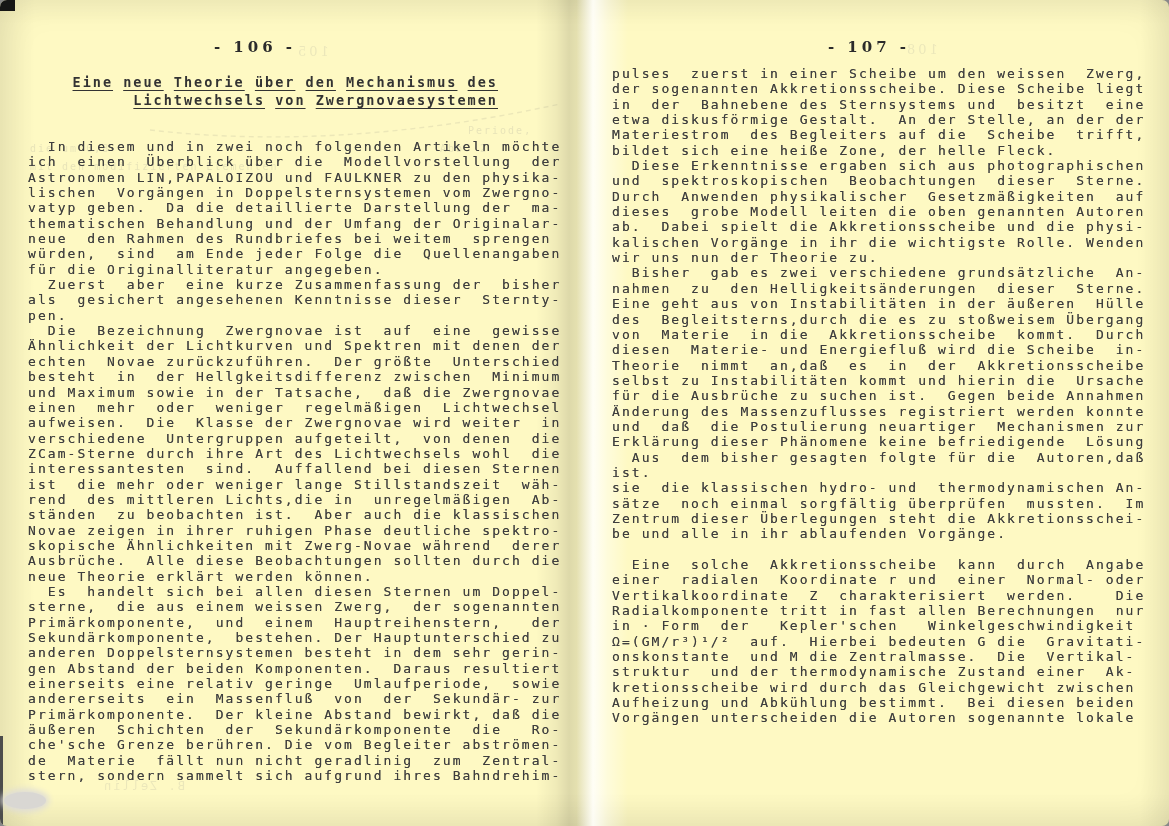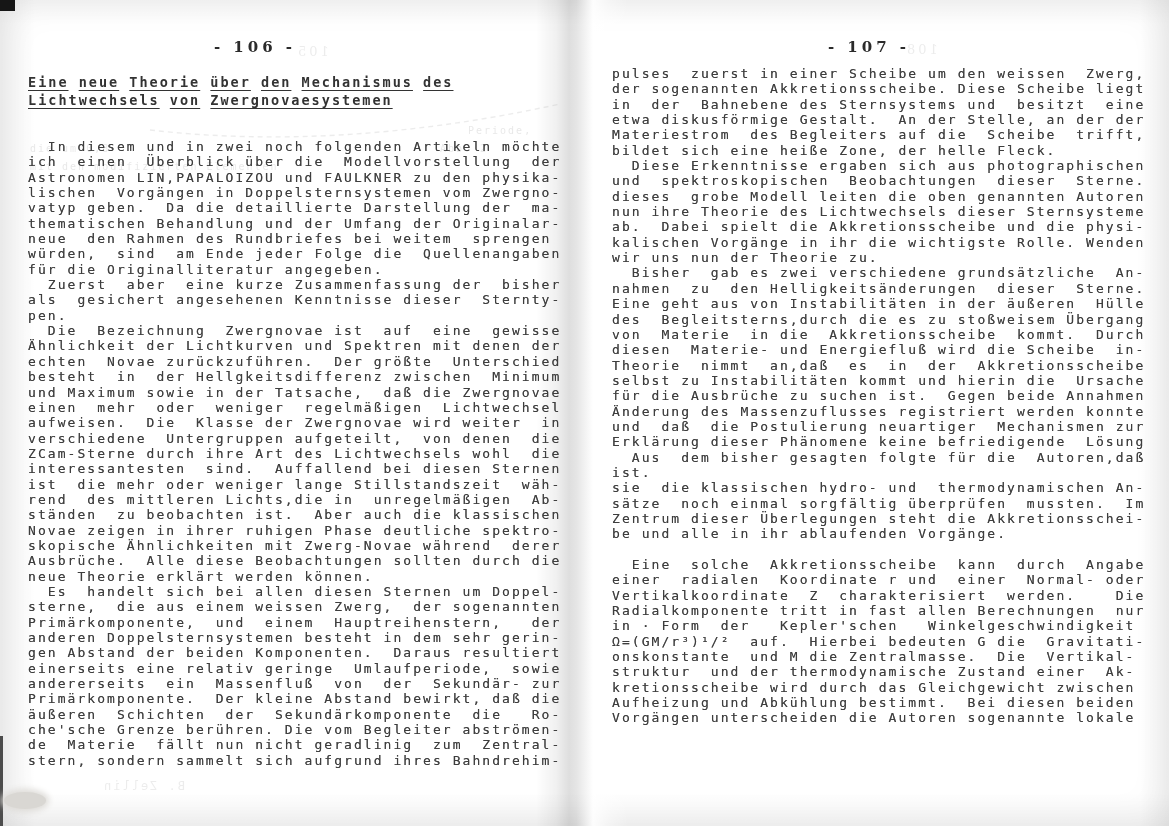--- a/index.html
+++ b/index.html
@@ -1,20 +1,21 @@
 <!DOCTYPE html>
 <html><head>
 <meta charset="utf-8">
 <style>
   html,body{margin:0;padding:0;background:#888;}
   #scan{
     position:relative;width:1169px;height:826px;overflow:hidden;
-    background:#ffffff;
+    background:#fef9c3;
     box-shadow:inset 0 0 40px rgba(0,0,0,0.07);
     font-family:"DejaVu Sans Mono", monospace;
+    border-radius:7px;
   }
   
   #scan::before{
     content:"";position:absolute;inset:0;pointer-events:none;
     background:
       linear-gradient(90deg, rgba(0,0,0,0.055) 0, rgba(0,0,0,0) 3%),
       linear-gradient(270deg, rgba(0,0,0,0.05) 0, rgba(0,0,0,0) 2.5%),
       linear-gradient(0deg, rgba(0,0,0,0.045) 0, rgba(0,0,0,0) 4%),
       linear-gradient(180deg, rgba(0,0,0,0.03) 0, rgba(0,0,0,0) 3%);
   }
@@ -39,21 +40,21 @@
   }
   #page-left .page-number{left:185px;}
   #page-right .page-number{left:215px;}
   .ghost{position:absolute;color:#8f8f8f;pointer-events:none;}
   .ghost.mirror{transform:scaleX(-1);}
   .ghost-pn{font-family:"DejaVu Serif", serif;font-size:13px;letter-spacing:3px;opacity:0.16;}
   #page-left .ghost-pn{left:295px;top:44px;}
   #page-right .ghost-pn{left:320px;top:42px;}
   .title{
     position:absolute;left:28px;top:74px;width:470px;margin:0;
-    text-align:left;font-size:13.5px;font-weight:bold;line-height:17.5px;
+    text-align:right;font-size:13.5px;font-weight:bold;line-height:17.5px;
     letter-spacing:2px;color:#333;white-space:pre;
   }
   .uw{text-decoration:underline;text-underline-offset:3px;text-decoration-thickness:1px;}
   .body{position:absolute;color:#3e3e3e;}
   #page-left .body{left:28px;top:139px;}
   #page-right .body{left:28px;top:66px;}
   .line{
     height:15.35px;line-height:15.35px;font-size:13px;letter-spacing:2.05px;
     white-space:pre;text-shadow:0 0 0.5px rgba(62,62,62,0.65);
   }
@@ -113,20 +114,21 @@
         <div class="line">ist  die mehr oder weniger lange Stillstandszeit  wäh-</div>
         <div class="line">rend  des mittleren Lichts,die in  unregelmäßigen  Ab-</div>
         <div class="line">ständen  zu beobachten ist.  Aber auch die klassischen</div>
         <div class="line">Novae zeigen in ihrer ruhigen Phase deutliche spektro-</div>
         <div class="line">skopische Ähnlichkeiten mit Zwerg-Novae während  derer</div>
         <div class="line">Ausbrüche.  Alle diese Beobachtungen sollten durch die</div>
         <div class="line">neue Theorie erklärt werden können.</div>
         <div class="line">  Es  handelt sich bei allen diesen Sternen um Doppel-</div>
         <div class="line">sterne,  die aus einem weissen Zwerg,  der sogenannten</div>
         <div class="line">Primärkomponente,  und  einem  Hauptreihenstern,   der</div>
+        <div class="line">Sekundärkomponente,  bestehen. Der Hauptunterschied zu</div>
         <div class="line">anderen Doppelsternsystemen besteht in dem sehr gerin-</div>
         <div class="line">gen Abstand der beiden Komponenten.  Daraus resultiert</div>
         <div class="line">einerseits eine relativ geringe  Umlaufperiode,  sowie</div>
         <div class="line">andererseits  ein  Massenfluß  von  der  Sekundär- zur</div>
         <div class="line">Primärkomponente.  Der kleine Abstand bewirkt, daß die</div>
         <div class="line">äußeren  Schichten  der  Sekundärkomponente  die   Ro-</div>
         <div class="line">che'sche Grenze berühren. Die vom Begleiter abströmen-</div>
         <div class="line">de  Materie  fällt nun nicht geradlinig  zum  Zentral-</div>
         <div class="line">stern, sondern sammelt sich aufgrund ihres Bahndrehim-</div>
       </div>
@@ -140,22 +142,22 @@
 
     <div class="body">
         <div class="line">pulses  zuerst in einer Scheibe um den weissen  Zwerg,</div>
         <div class="line">der sogenannten Akkretionsscheibe. Diese Scheibe liegt</div>
         <div class="line">in  der  Bahnebene des Sternsystems und  besitzt  eine</div>
         <div class="line">etwa diskusförmige Gestalt.  An der Stelle, an der der</div>
         <div class="line">Materiestrom  des Begleiters auf die  Scheibe  trifft,</div>
         <div class="line">bildet sich eine heiße Zone, der helle Fleck.</div>
         <div class="line">  Diese Erkenntnisse ergaben sich aus photographischen</div>
         <div class="line">und  spektroskopischen  Beobachtungen  dieser  Sterne.</div>
+        <div class="line">Durch  Anwenden physikalischer  Gesetzmäßigkeiten  auf</div>
         <div class="line">dieses  grobe Modell leiten die oben genannten Autoren</div>
-        <div class="line">nun ihre Theorie des Lichtwechsels dieser Sternsysteme</div>
         <div class="line">ab.  Dabei spielt die Akkretionsscheibe und die physi-</div>
         <div class="line">kalischen Vorgänge in ihr die wichtigste Rolle. Wenden</div>
         <div class="line">wir uns nun der Theorie zu.</div>
         <div class="line">  Bisher  gab es zwei verschiedene grundsätzliche  An-</div>
         <div class="line">nahmen  zu  den Helligkeitsänderungen  dieser  Sterne.</div>
         <div class="line">Eine geht aus von Instabilitäten in der äußeren  Hülle</div>
         <div class="line">des  Begleitsterns,durch die es zu stoßweisem Übergang</div>
         <div class="line">von  Materie  in die  Akkretionsscheibe  kommt.  Durch</div>
         <div class="line">diesen  Materie- und Energiefluß wird die Scheibe  in-</div>
         <div class="line">Theorie  nimmt  an,daß  es  in  der  Akkretionsscheibe</div>

